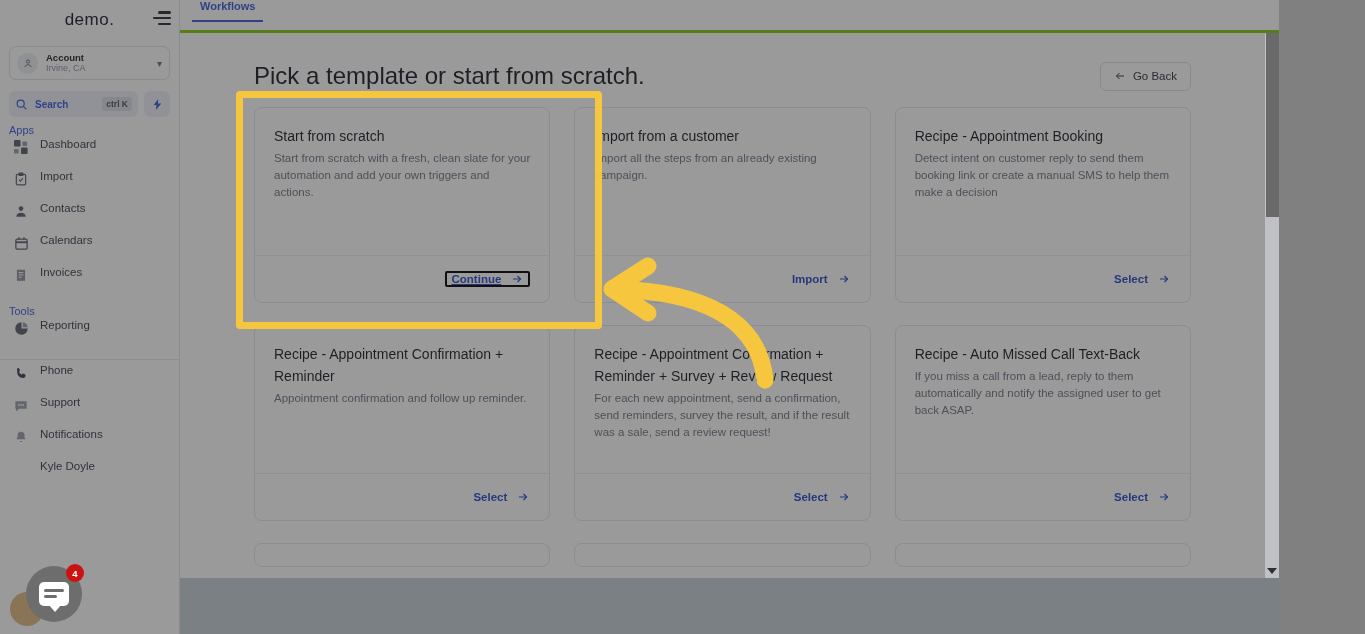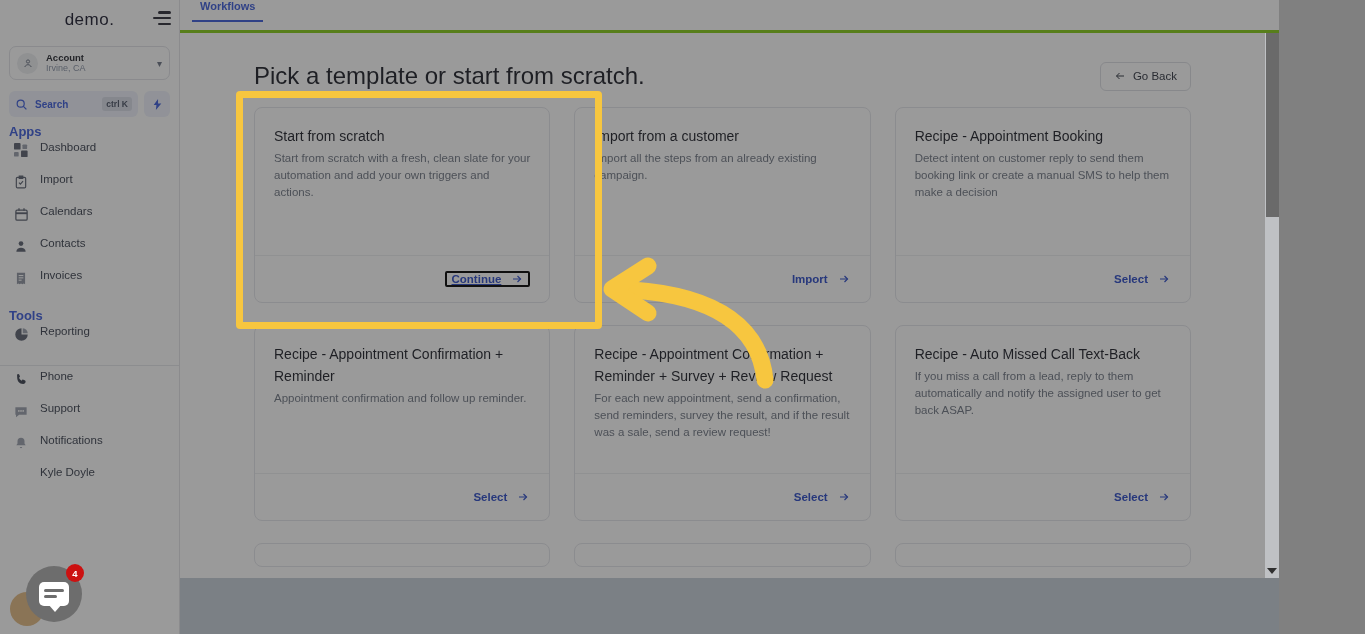--- a/index.html
+++ b/index.html
@@ -55,21 +55,21 @@
   .search-label { font-size: 10px; color: #3b5bdb; font-weight: bold; margin-left: 7px; flex:1 1 auto;}
   .kbd {
     font-size: 8.5px; background: #d8dce8; color: #4a5264; border-radius: 3px;
     padding: 2px 4px; font-weight: bold;
   }
   .bolt-btn {
     width: 26px; height: 26px; background: #eef1fb; border-radius: 6px;
     display: flex; align-items: center; justify-content: center; cursor: pointer;
   }
 
-  .group-label { font-size: 13px; color: #3b5bdb; padding: 7px 0 2px 9px; font-weight: bold; }
+  .group-label { font-size: 11px; color: #3b5bdb; padding: 7px 0 2px 9px; }
   .nav { padding: 0 6px; }
   .nav-item {
     display: flex; align-items: flex-start; height: 32px; padding: 0 6px;
     border-radius: 6px; cursor: pointer; position: relative;
   }
   .nav-icon { width: 18px; height: 18px; display:flex; align-items:center; justify-content:center; flex:0 0 auto;}
   .nav-label { font-size: 11.5px; color: #3c4250; margin-left: 10px; }
   .badge {
     position: absolute; right: 12px; top: 8px; min-width: 15px; height: 15px;
     border-radius: 8px; background: #cc1111; color: #fff; font-size: 8.5px;
@@ -237,37 +237,37 @@
             <rect x="4" y="4" width="16" height="18" rx="2"></rect>
               <path d="M9 2h6v4H9z" fill="#5b6170"></path>
               <path d="M8.5 13l2.5 2.5 4.5-5"></path>
           </svg>
         </span>
         <span class="nav-label">Import</span>
       </div>
 
       <div class="nav-item">
         <span class="nav-icon">
+          <svg width="14" height="15" viewBox="0 0 24 24" fill="#5b6170">
+            <circle cx="12" cy="7" r="4"></circle>
+              <path d="M4 21c0-4.4 3.6-7 8-7s8 2.6 8 7z"></path>
+          </svg>
+        </span>
+        <span class="nav-label">Contacts</span>
+      </div>
+
+      <div class="nav-item">
+        <span class="nav-icon">
           <svg width="15" height="15" viewBox="0 0 24 24" fill="none" stroke="#5b6170" stroke-width="2">
             <rect x="3" y="5" width="18" height="16" rx="2"></rect>
               <path d="M3 10h18" stroke-width="3"></path>
               <path d="M8 2v4M16 2v4"></path>
           </svg>
         </span>
         <span class="nav-label">Calendars</span>
-      </div>
-
-      <div class="nav-item">
-        <span class="nav-icon">
-          <svg width="14" height="15" viewBox="0 0 24 24" fill="#5b6170">
-            <circle cx="12" cy="7" r="4"></circle>
-              <path d="M4 21c0-4.4 3.6-7 8-7s8 2.6 8 7z"></path>
-          </svg>
-        </span>
-        <span class="nav-label">Contacts</span>
       </div>
 
 
       <div class="nav-item">
         <span class="nav-icon">
           <svg width="14" height="15" viewBox="0 0 24 24" fill="#8f95a2">
             <path d="M5 2h14v20l-2.3-1.6L14.3 22 12 20.4 9.7 22 7.3 20.4 5 22z"></path>
             <rect x="8" y="6" width="8" height="1.8" fill="#fff"></rect>
               <rect x="8" y="10" width="8" height="1.8" fill="#fff"></rect>
             <rect x="8" y="14" width="5" height="1.8" fill="#fff"></rect>

